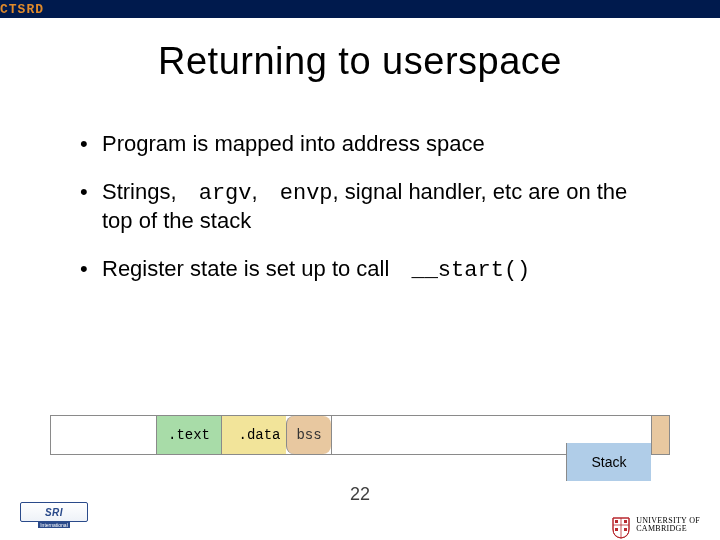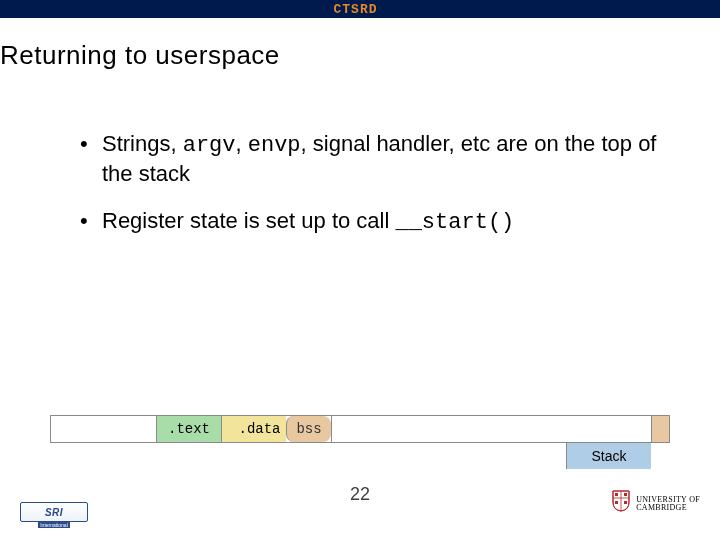--- a/index.html
+++ b/index.html
@@ -1,35 +1,36 @@
 <!DOCTYPE html>
 <html><head>
 <meta charset="utf-8">
 <style>
   * { margin: 0; padding: 0; box-sizing: border-box; }
   html, body { width: 720px; height: 540px; background: #fff; font-family: Arial, Helvetica, sans-serif; position: relative; overflow: hidden; }
 
   .topbar {
     position: absolute; top: 0; left: 0; right: 0; height: 18px;
     background: #001a4d;
-    display: flex; justify-content: center; align-items: center;
+    display: flex; justify-content: flex-start; align-items: center;
     padding-right: 9px;
   }
   .topbar-label {
     font-family: "Courier New", monospace;
     font-weight: bold;
     font-size: 13px;
     letter-spacing: 1px;
     color: #e08a2a;
   }
 
   .title {
     position: absolute;
     top: 40px; left: 0; right: 0;
-    font-size: 26px;
+    text-align: center;
+    font-size: 38px;
     font-weight: 400;
     color: #000;
     letter-spacing: 0.5px;
   }
 
   .bullets {
     position: absolute;
     top: 130px;
     left: 80px;
     right: 60px;
@@ -43,27 +44,27 @@
     padding-left: 22px;
     margin-bottom: 20px;
   }
   .bullets li::before {
     content: "•";
     position: absolute;
     left: 0;
     top: 0;
     font-size: 22px;
   }
-  .mono { font-family: "Courier New", monospace; }
+  .mono { font-family: "Courier New", monospace; margin-left: 16px; }
 
   .memrow {
     position: absolute;
     left: 50px; right: 50px;
     top: 415px;
-    height: 28px;
+    height: 40px;
     border: 1px solid #8a8a8a;
     display: flex;
     font-size: 14px;
     text-align: right;
   }
   .seg { display: flex; align-items: center; justify-content: center; height: 100%; }
   .seg-blank1 { width: 105px; background: #fff; }
   .seg-text   { width: 65px; background: #a8dca8; font-family: "Courier New", monospace; border-left: 1px solid #8a8a8a; }
   .seg-data   { width: 65px; background: #f2e49a; font-family: "Courier New", monospace; border-left: 1px solid #8a8a8a; padding-left: 11px; }
   .seg-bss    { width: 45px; background: #e8c8a0; font-family: "Courier New", monospace; border-left: 1px solid #8a8a8a; color: #333; border-radius: 8px; }
@@ -90,41 +91,42 @@
     border: 1.5px solid #2a4a8a;
     border-radius: 2px;
     display: flex; align-items: center; justify-content: center;
     background: linear-gradient(#fff,#eef2f8);
   }
   .sri-text { font-size: 10px; font-weight: bold; font-style: italic; color: #2a4a8a; letter-spacing: 0.5px; }
   .sri-sub { font-size: 5px; color: #2a4a8a; background:#2a4a8a; color:#fff; padding:0 2px; line-height:6px; }
 
   .footer-right {
     position: absolute;
-    right: 20px; bottom: 28px;
-    display: flex; align-items: flex-end; gap: 6px;
+    right: 20px; bottom: 1px;
+    display: flex; align-items: flex-start; gap: 6px;
   }
   .cam-shield {
     width: 18px; height: 22px;
     position: relative;
   }
   .cam-shield svg { width: 100%; height: 100%; }
   .cam-text { display: flex; flex-direction: column; line-height: 1; }
   .cam-text span { font-size: 8px; color: #000; font-family: Georgia, serif; letter-spacing: 0.3px; }
 </style>
 </head>
 <body>
 
 <div class="topbar">
   <span class="topbar-label">CTSRD</span>
 </div>
 
 <h1 class="title">Returning to userspace</h1>
 
 <ul class="bullets">
+  <li>Program is mapped into address space</li>
   <li>Strings, <span class="mono">argv</span>, <span class="mono">envp</span>, signal handler, etc are on the top of the stack</li>
   <li>Register state is set up to call <span class="mono">__start()</span></li>
 </ul>
 
 <div class="memrow">
   <div class="seg seg-blank1"></div>
   <div class="seg seg-text">.text</div>
   <div class="seg seg-data">.data</div>
   <div class="seg seg-bss">bss</div>
   <div class="seg seg-gap"></div>

